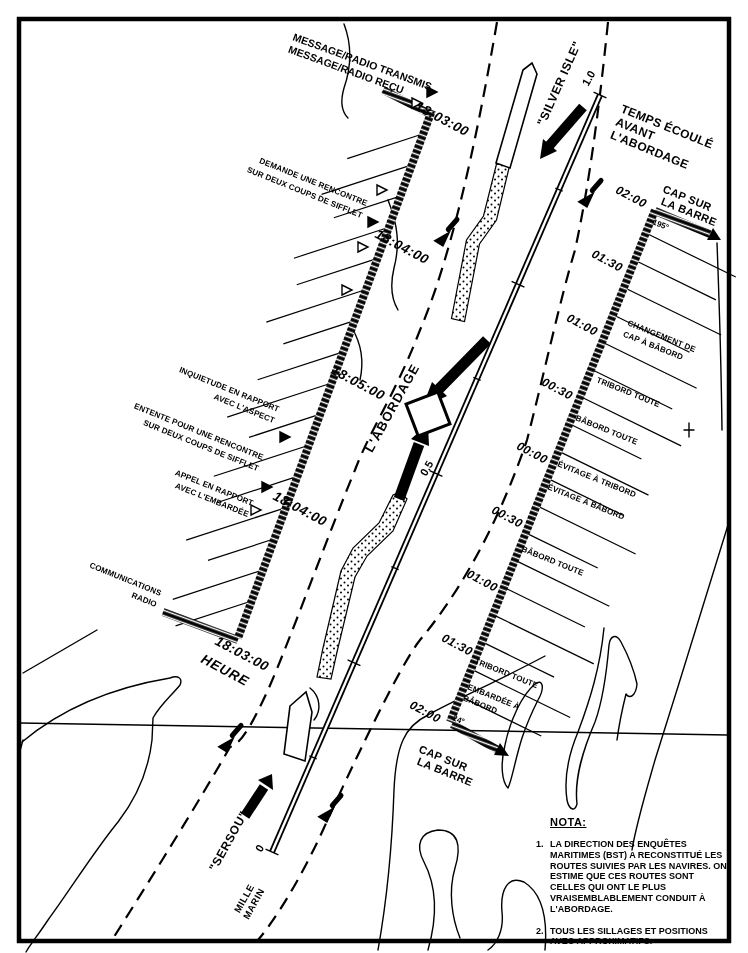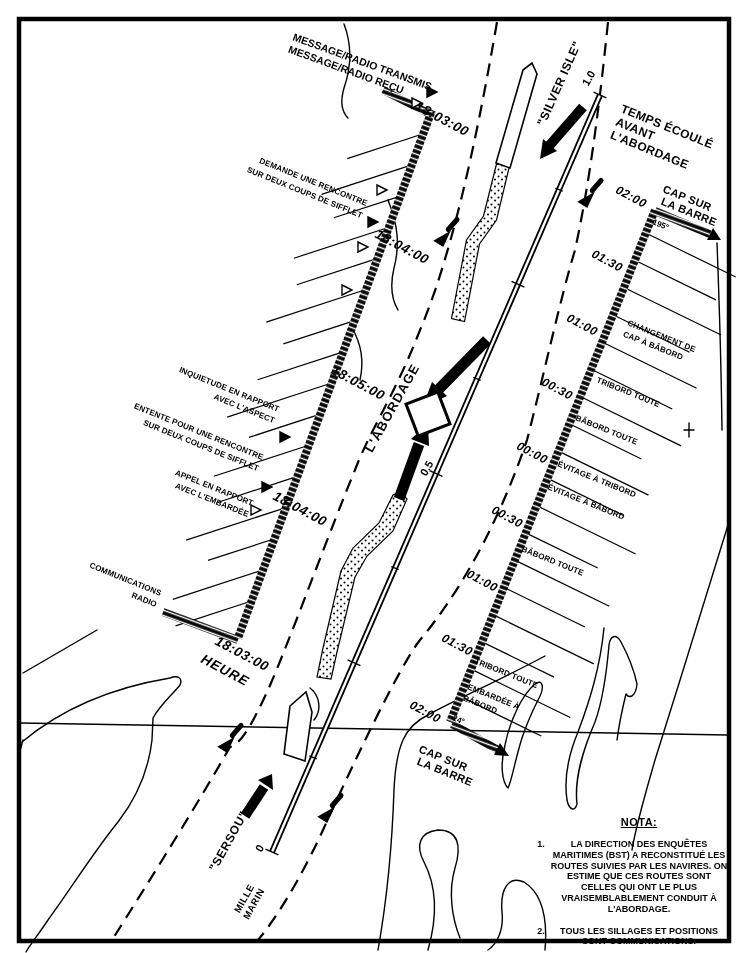--- a/index.html
+++ b/index.html
@@ -18,21 +18,21 @@
   .abord{font-size:13px;font-weight:bold;letter-spacing:1.2px;}
   .scl{font-size:11px;font-weight:bold;}
   .unit{font-size:9.5px;font-weight:bold;letter-spacing:.5px;}
   .leg{font-size:10.5px;font-weight:bold;}
   .thin{stroke:#000;stroke-width:1.4;fill:none;stroke-linecap:round;stroke-linejoin:round;}
   .dash{stroke:#000;stroke-width:2.2;fill:none;stroke-dasharray:13 8;}
   .band{stroke:url(#bandhatch);stroke-width:8;fill:none;}
   .wake{fill:url(#stipple);stroke:#000;stroke-width:1.2;}
   .hull{fill:#fff;stroke:#000;stroke-width:1.6;}
   .blk{fill:#000;}
-  .nota{position:absolute;left:536px;top:816px;width:192px;color:#000;text-align:center;}
+  .nota{position:absolute;left:536px;top:816px;width:192px;color:#000;}
   .nota-title{font-size:11px;font-weight:bold;text-decoration:underline;margin-left:14px;letter-spacing:.5px;}
   .nota-item{display:flex;gap:4px;font-size:9px;font-weight:bold;line-height:1.2;margin-top:11px;}
   .nota-item .num{flex:0 0 10px;}
 </style>
 </head>
 <body>
 
 <div class="canvas">
 <svg width="748" height="953" viewBox="0 0 748 953">
   <defs>
@@ -273,16 +273,16 @@
 </svg>
 
 <div class="nota">
   <div class="nota-title">NOTA:</div>
   <div class="nota-item">
     <span class="num">1.</span>
     <span>LA DIRECTION DES ENQUÊTES MARITIMES (BST) A RECONSTITUÉ LES ROUTES SUIVIES PAR LES NAVIRES.  ON ESTIME QUE CES ROUTES SONT CELLES QUI ONT LE PLUS VRAISEMBLABLEMENT CONDUIT À L'ABORDAGE.</span>
   </div>
   <div class="nota-item">
     <span class="num">2.</span>
-    <span>TOUS LES SILLAGES ET POSITIONS SONT COMMUNICATIONS.</span>
+    <span>TOUS LES SILLAGES ET POSITIONS AVEC APPROXIMATIFS.</span>
   </div>
 </div>
 </div>
 
 </body></html>

